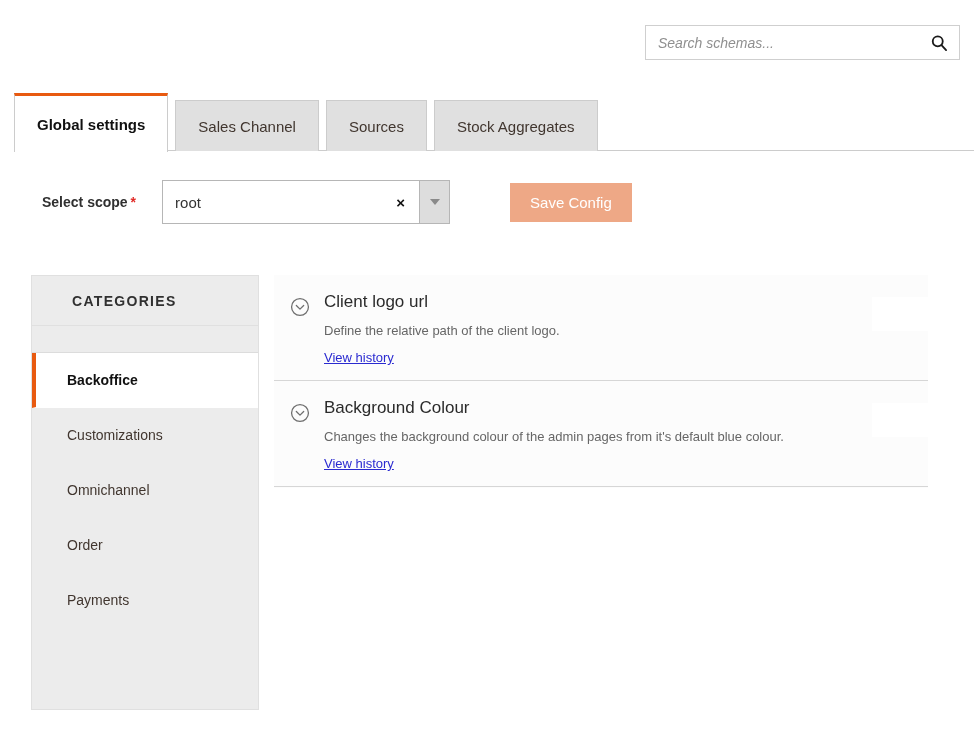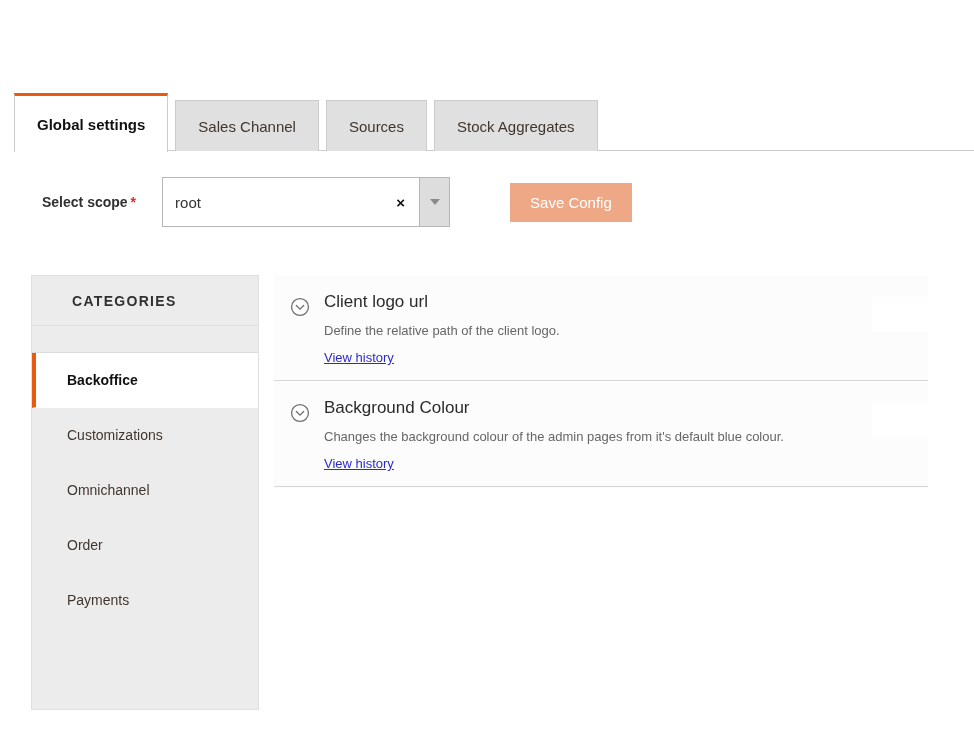--- a/index.html
+++ b/index.html
@@ -83,21 +83,21 @@
     gap: 14px;
   }
   .scope-label {
     font-size: 14px; font-weight: bold; color: #303030;
     margin-right: 10px; white-space: nowrap;
   }
   .required-mark { color: #e02b27; font-weight: bold; margin-left: 3px; }
 
   .select2 {
     display: flex; align-items: stretch;
-    width: 288px; height: 50px;
+    width: 288px; height: 44px;
     border: 1px solid #b6b6b6;
     background: #ffffff;
     margin-left: 2px;
   }
   .select2-field {
     flex: 1; display: flex; align-items: center;
     padding: 0 6px 0 12px;
     font-size: 15px; color: #333333;
   }
   .select2-value { flex: 1; }
@@ -214,20 +214,29 @@
     width: 72px; height: 34px;
     background: #ffffff;
     border: none;
   }
 </style>
 </head>
 <body>
 
 <div class="page">
 
+  <div class="search-wrap">
+    <div class="search-box">
+      <input class="search-input" type="text" placeholder="Search schemas..." style="">
+      <svg class="search-icon" viewBox="0 0 24 24" fill="none" stroke="currentColor" stroke-width="2.2">
+        <circle cx="10.5" cy="10" r="6"></circle>
+        <line x1="15" y1="14.5" x2="20.5" y2="20.5" stroke-linecap="round"></line>
+      </svg>
+    </div>
+  </div>
 
   <div class="tabs-baseline"></div>
   <div class="tabs">
     <div class="tab active">
       <span>Global settings</span>
     </div>
     <div class="tab">
       <span>Sales Channel</span>
     </div>
     <div class="tab">

